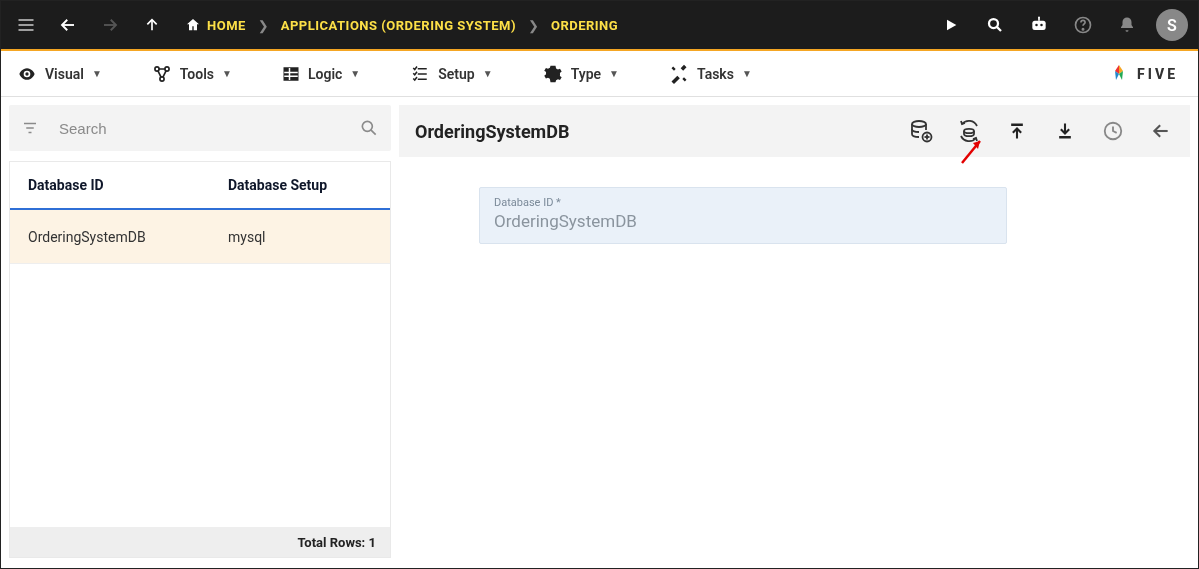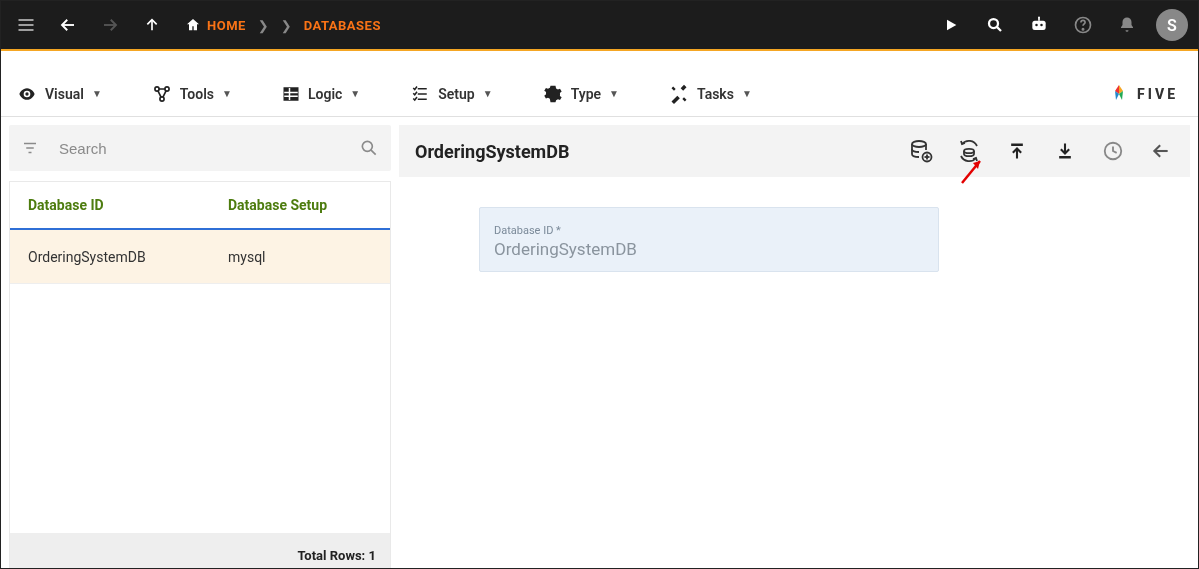--- a/index.html
+++ b/index.html
@@ -22,35 +22,34 @@
     color: #ddd;
     border-bottom: 2px solid #f5a623;
   }
   .topbar .left { display:flex; align-items:center; gap:12px; }
   .topbar .icon-btn, .topbar .right .icon-btn {
     width: 30px; height: 30px; display:flex; align-items:center; justify-content:center;
     color:#bbb; cursor:pointer;
   }
   .topbar .icon-btn.disabled { color:#555; }
   .breadcrumbs { display:flex; align-items:center; gap:12px; margin-left:6px; }
-  .crumb { display:flex; align-items:center; gap:6px; font-size:13px; font-weight:700; letter-spacing:0.5px; color:#f97316; cursor:pointer; }
+  .crumb { display:flex; align-items:center; gap:6px; font-size:13px; font-weight:700; letter-spacing:0.5px; color:#fde047; cursor:pointer; }
   .chev { color:#888; font-size:13px; }
   .topbar .right { margin-left:auto; display:flex; align-items:center; gap:14px; }
   .avatar { width:32px; height:32px; border-radius:50%; background:#888; color:#fff; display:flex; align-items:center; justify-content:center; font-weight:600; }
 
   
   .menubar {
     height: 46px;
     background:#fff;
     display:flex;
     align-items:center;
     padding: 0 8px;
     border-bottom:1px solid #e0e0e0;
     gap: 34px;
-    margin-top: 20px;
   }
   .menuitem { display:flex; align-items:center; gap:8px; font-size:14px; font-weight:600; color:#333; cursor:pointer; padding:4px 8px;}
   .menuitem .tri { font-size:10px; color:#555; }
   .brand { margin-left:auto; display:flex; align-items:center; gap:6px; padding-right:12px;justify-content:flex-end;}
   .brand-text { font-weight:800; letter-spacing:3px; font-size:14px; color:#333; }
 
   
   .main { display:flex; height: calc(100% - 50px - 46px - 2px); }
   .leftpane {
     width: 398px;
@@ -66,48 +65,48 @@
     padding:0 12px;
     gap:20px;
     color:#888;
   }
   .searchbar input {
     flex:1; border:none; background:transparent; font-size:15px; color:#444; outline:none;
   }
   .searchbar input::placeholder { color:#8a8a8a; }
   .gridwrap { margin-top:10px; border:1px solid #e9e9e9; flex:1; display:flex; flex-direction:column; background:#fff; position:relative; }
   .gridhead { display:flex; height:48px; align-items:center; border-bottom:2px solid #2f6fd6; background:#fff;}
-  .gh-cell { padding:0 18px; font-size:14px; font-weight:700; color:#4d7c0f; position:relative;}
+  .gh-cell { padding:0 18px; font-size:14px; font-weight:700; color:#0f172a; position:relative;}
   .gh-cell:first-child { width:200px; }
   .gh-cell:first-child::after { content:""; position:absolute; right:0; top:14px; bottom:14px; width:1px; background:#ddd;}
   .gridbody { flex:1; overflow:auto; }
   .grow { display:flex; height:54px; align-items:center; background:#fdf3e4; border-bottom:1px solid #eee; cursor:pointer;}
   .gcell { padding:0 18px; font-size:14px; color:#333; }
   .gcell:first-child { width:200px; }
-  .gridfoot { height:44px; background:#eee; display:flex; align-items:center; justify-content:flex-end; padding:0 14px; font-size:13px; font-weight:700; color:#222; }
+  .gridfoot { height:30px; background:#eee; display:flex; align-items:center; justify-content:flex-end; padding:0 14px; font-size:13px; font-weight:700; color:#222; }
 
   .rightpane { flex:1; background:#fff; padding:8px 8px 8px 0; position:relative; }
   .detailhead {
     background:#f3f3f3;
     height:52px;
     display:flex; align-items:center;
     padding:0 16px;
     gap:10px;
   }
   .detailtitle { font-size:18px; font-weight:700; color:#222; }
   .detailactions { margin-left:auto; display:flex; align-items:center; gap:22px; }
   .act { width:26px; height:26px; display:flex; align-items:center; justify-content:center; color:#333; cursor:pointer; }
 
   .detailbody { padding: 30px 80px; }
   .field {
     background:#eaf1f9;
     border:1px solid #d9e3ee;
     border-radius:2px;
-    padding:16px 14px 12px 14px;
-    width:460px;
+    padding:8px 14px 12px 14px;
+    width:528px;
   }
   .field-label { font-size:11px; color:#7b8a99; }
   .field-value { font-size:17px; color:#8a949e; margin-top:2px; }
 
   
   .arrow-ann {
     position:absolute;
     left: 557px;
     top: 36px;
     pointer-events:none;
@@ -146,23 +145,26 @@
         </svg>
     </div>
     <div class="breadcrumbs">
       <div class="crumb">
         <svg width="16" height="16" viewBox="0 0 24 24" fill="#fff">
             <path d="M12 3l9 8h-3v9h-5v-6H11v6H6v-9H3z"></path>
           </svg>
         <span>HOME</span>
       </div>
       <span class="chev">❯</span>
+      <div class="crumb">
+        <span>APPLICATIONS (ORDERING SYSTEM)</span>
+      </div>
       <span class="chev">❯</span>
       <div class="crumb">
-        <span>DATABASES</span>
+        <span>ORDERING</span>
       </div>
     </div>
   </div>
   <div class="right">
     <div class="icon-btn">
       <svg width="16" height="16" viewBox="0 0 24 24" fill="#fff">
           <polygon points="6 4 20 12 6 20"></polygon>
         </svg>
     </div>
     <div class="icon-btn">

